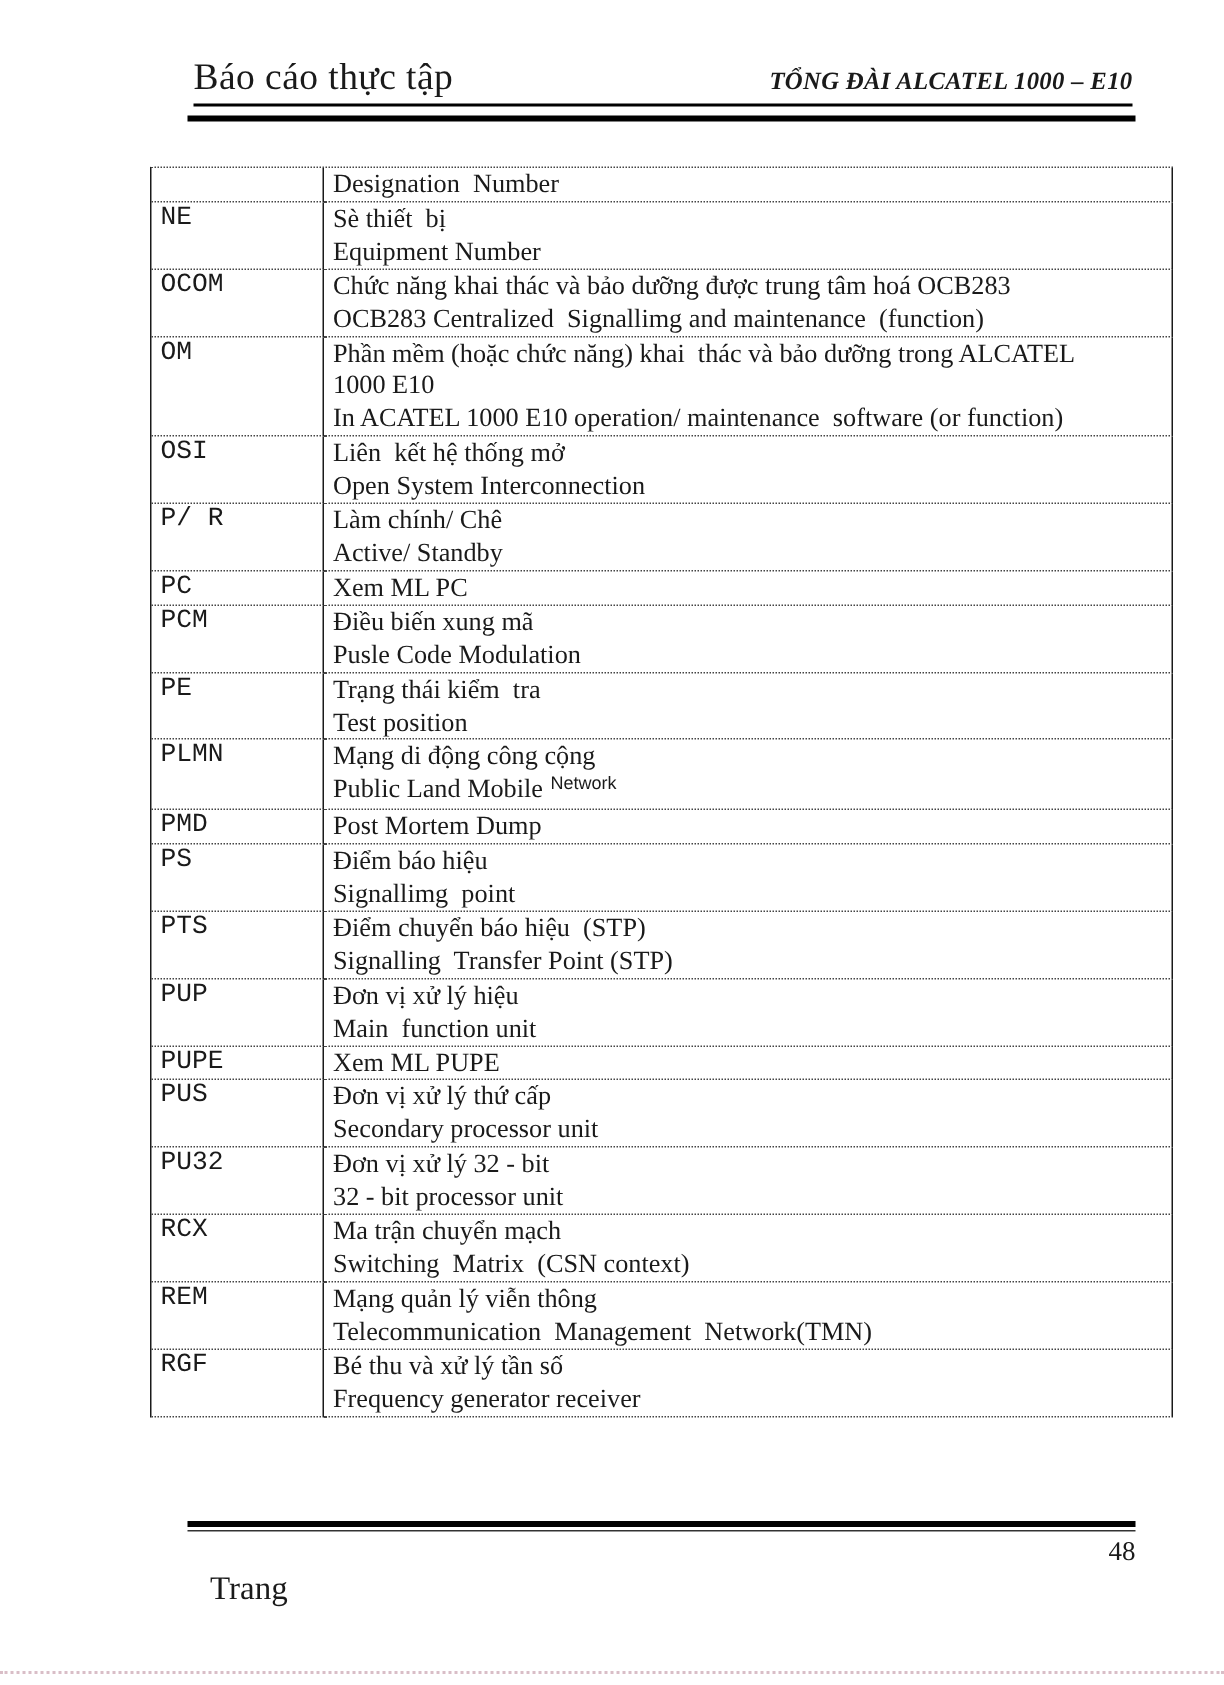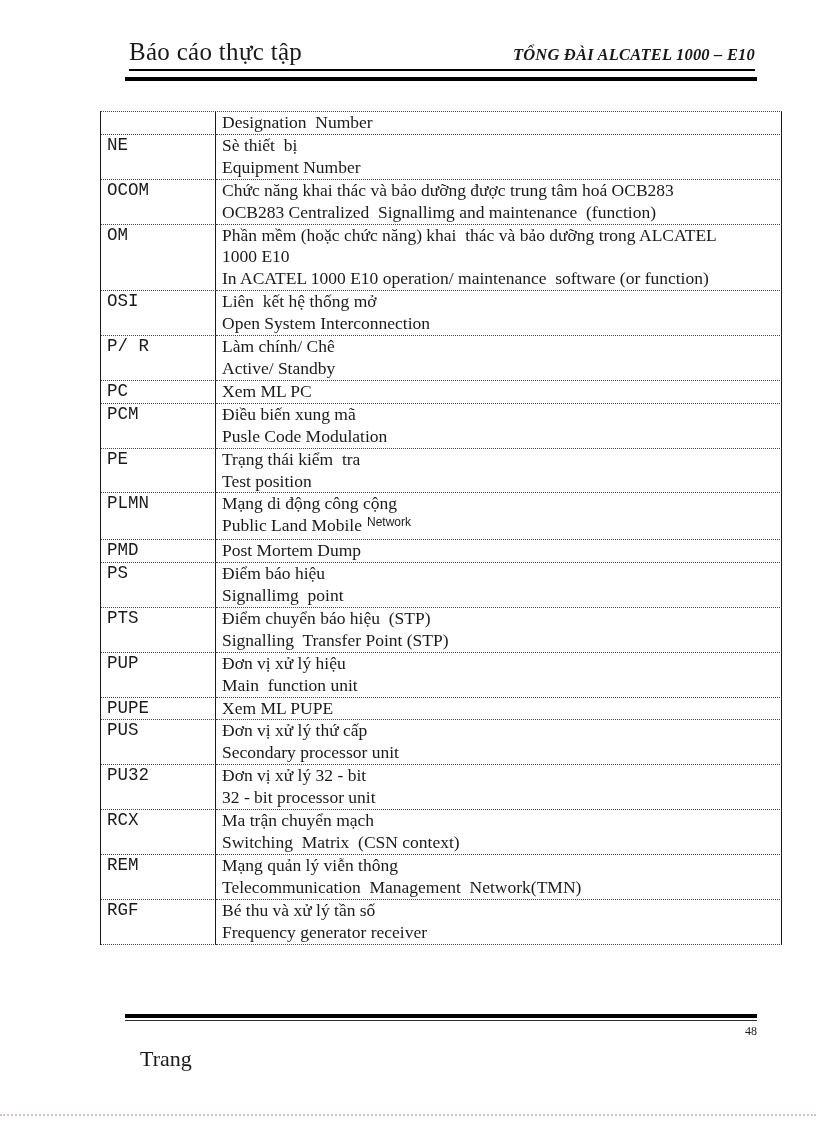--- a/index.html
+++ b/index.html
@@ -50,21 +50,21 @@
 
   
   .footer-rule {
     position:absolute; top:1014px; left:125px; width:632px;
     height:2px;
     border-top:4px solid #000;
     border-bottom:1px solid #333;
   }
   .page-number {
     position:absolute; top:1024px; right:59px;
-    font-size:12px;
+    font-size:18px;
   }
   .footer-label {
     position:absolute; top:1046px; left:140px;
     font-size:22px;
   }
   .bottom-dotted-line {
     position:absolute; left:0; right:0; bottom:2px; height:0;
     border-bottom:2px dotted #d9bec7;
   }
 </style>

